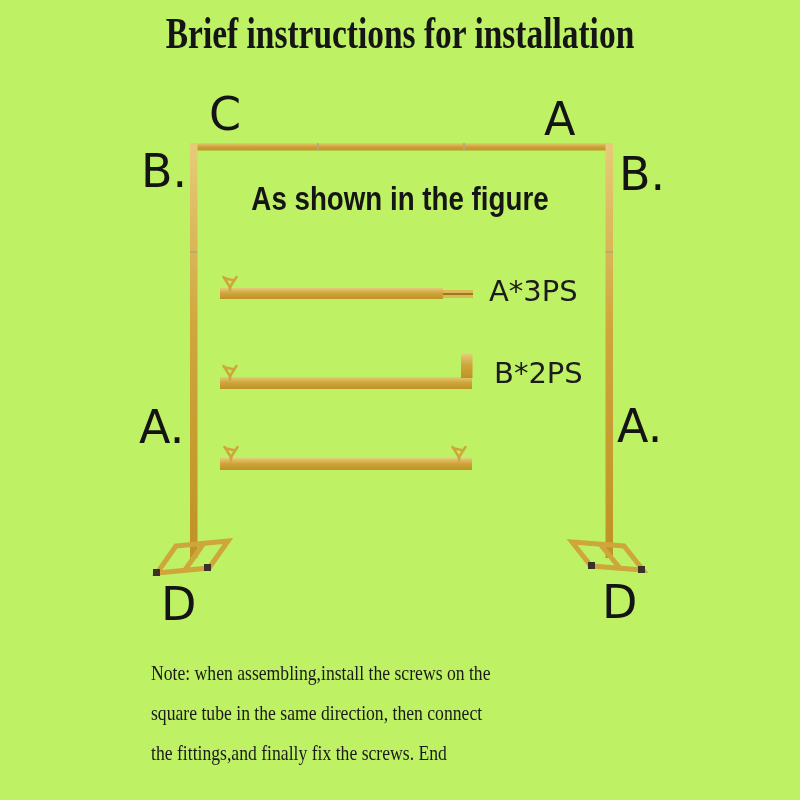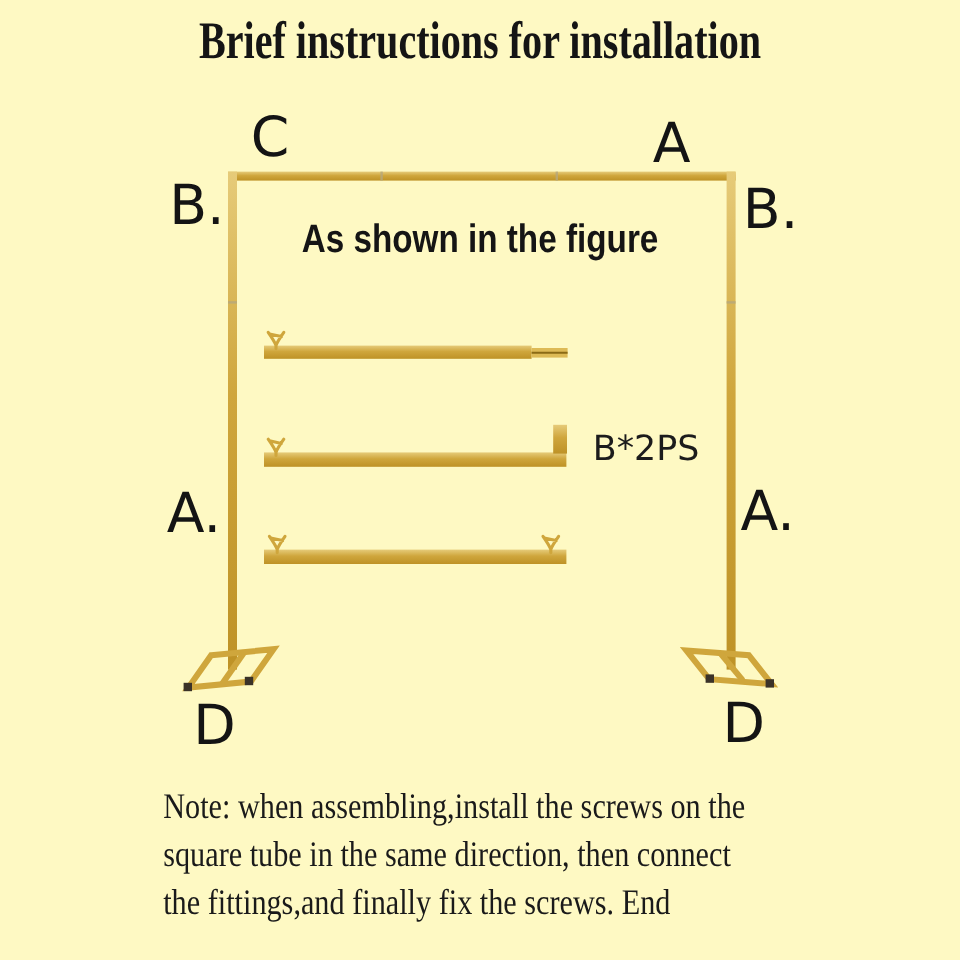--- a/index.html
+++ b/index.html
@@ -1,28 +1,28 @@
 <!DOCTYPE html>
 <html><head>
 <meta charset="utf-8">
 <style>
   html,body{margin:0;padding:0;background:#ffffff;}
-  #sheet{position:relative;width:800px;height:800px;background:#fef9c3;overflow:hidden;
+  #sheet{position:relative;width:800px;height:800px;background:#bef264;overflow:hidden;
          font-family:"DejaVu Sans",sans-serif;color:#111;text-decoration:underline;}
   .abs{position:absolute;white-space:nowrap;line-height:1;}
   #title{left:0;top:12px;width:800px;text-align:center;
          font-family:"Liberation Serif",serif;font-weight:bold;font-size:44px;color:#151515;
          transform:scaleX(0.76);}
   #caption{left:0;top:182px;width:800px;text-align:center;
            font-family:"Liberation Sans",sans-serif;font-weight:bold;font-size:33px;color:#151515;
            transform:scaleX(0.84);}
   .frame-label{font-family:"DejaVu Sans",sans-serif;font-size:46px;color:#141414;}
   .part-label{font-family:"DejaVu Sans",sans-serif;font-size:29px;color:#1c1c1c;}
-  #note{left:136px;top:653px;width:620px;
-        font-family:"Liberation Serif",serif;font-size:30px;color:#1a1a1a;line-height:40px;}
+  #note{left:151px;top:653px;width:620px;
+        font-family:"Liberation Serif",serif;font-size:21px;color:#1a1a1a;line-height:40px;}
   #note .note-line{transform:scaleX(0.84);transform-origin:left center;white-space:nowrap;}
   svg{position:absolute;left:0;top:0;}
 </style>
 </head>
 <body>
 
 <div id="sheet">
 
   <svg width="800" height="800" viewBox="0 0 800 800">
     <defs>
@@ -86,20 +86,21 @@
 
   <span class="abs frame-label" style="left:209px;top:91px">C</span>
   <span class="abs frame-label" style="left:544px;top:96px">A</span>
   <span class="abs frame-label" style="left:141px;top:148px">B.</span>
   <span class="abs frame-label" style="left:619px;top:151px">B.</span>
   <span class="abs frame-label" style="left:139px;top:404px">A.</span>
   <span class="abs frame-label" style="left:617px;top:403px">A.</span>
   <span class="abs frame-label" style="left:161px;top:581px">D</span>
   <span class="abs frame-label" style="left:602px;top:579px">D</span>
 
+  <span class="abs part-label" style="left:489px;top:277px">A*3PS</span>
   <span class="abs part-label" style="left:494px;top:359px">B*2PS</span>
 
   <div id="note" class="abs">
     <div class="note-line">Note: when assembling,install the screws on the</div>
     <div class="note-line">square tube in the same direction, then connect</div>
     <div class="note-line">the fittings,and finally fix the screws. End</div>
   </div>
 
 </div>
 

